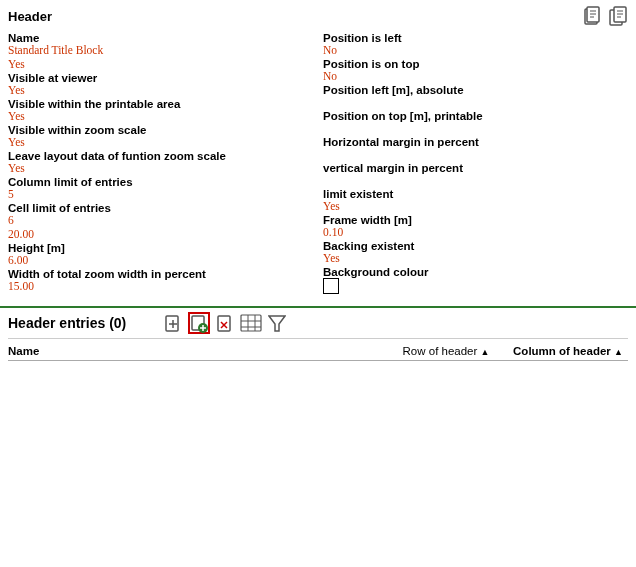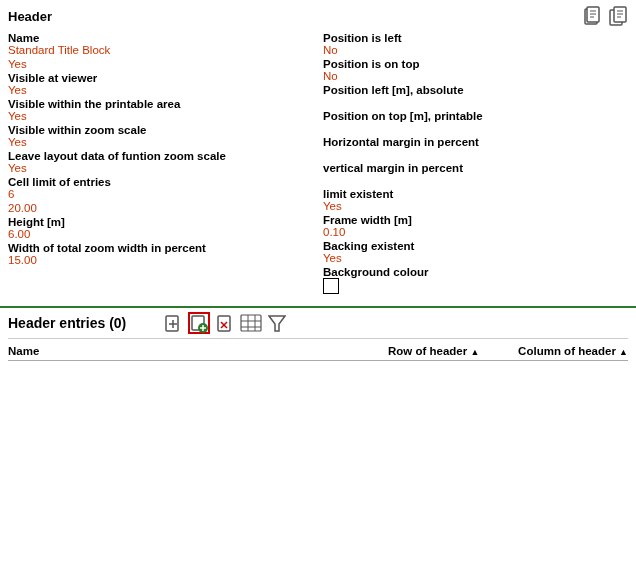--- a/index.html
+++ b/index.html
@@ -57,20 +57,21 @@
 
     .prop-label {
       font-weight: bold;
       font-size: 11.5px;
       color: #000;
     }
 
     .prop-value {
       color: #cc3300;
       font-size: 11.5px;
+      font-family: Liberation Serif, serif;
     }
 
     .color-swatch {
       width: 16px;
       height: 16px;
       border: 1px solid #000;
       display: inline-block;
     }
 
     .color-swatch.black-fill {
@@ -129,31 +130,31 @@
     }
 
     .col-name {
       flex: 1;
       font-weight: bold;
       font-size: 11.5px;
     }
 
     .col-row-header {
       width: 120px;
-      font-weight: bold;
-      font-size: 11.5px;
-      text-align: left;
+      font-weight: normal;
+      font-size: 11.5px;
+      text-align: center;
       padding-right: 4px;
     }
 
     .col-col-header {
       width: 120px;
       font-weight: bold;
       font-size: 11.5px;
-      text-align: right;
+      text-align: center;
     }
 
     .sort-indicator {
       font-size: 9px;
       vertical-align: middle;
     }
 
     
     svg {
       display: block;
@@ -205,20 +206,24 @@
         <div class="prop-label">Visible within the printable area</div>
         <div class="prop-value">Yes</div>
       </div>
       <div class="prop-block">
         <div class="prop-label">Visible within zoom scale</div>
         <div class="prop-value">Yes</div>
       </div>
       <div class="prop-block">
         <div class="prop-label">Leave layout data of funtion zoom scale</div>
         <div class="prop-value">Yes</div>
+      </div>
+      <div class="prop-block">
+        <div class="prop-label">Column limit of entries</div>
+        <div class="prop-value">5</div>
       </div>
       <div class="prop-block">
         <div class="prop-label">Cell limit of entries</div>
         <div class="prop-value">6</div>
       </div>
       <div class="prop-block">
         <div class="prop-value">20.00</div>
       </div>
       <div class="prop-block">
         <div class="prop-label">Height [m]</div>

